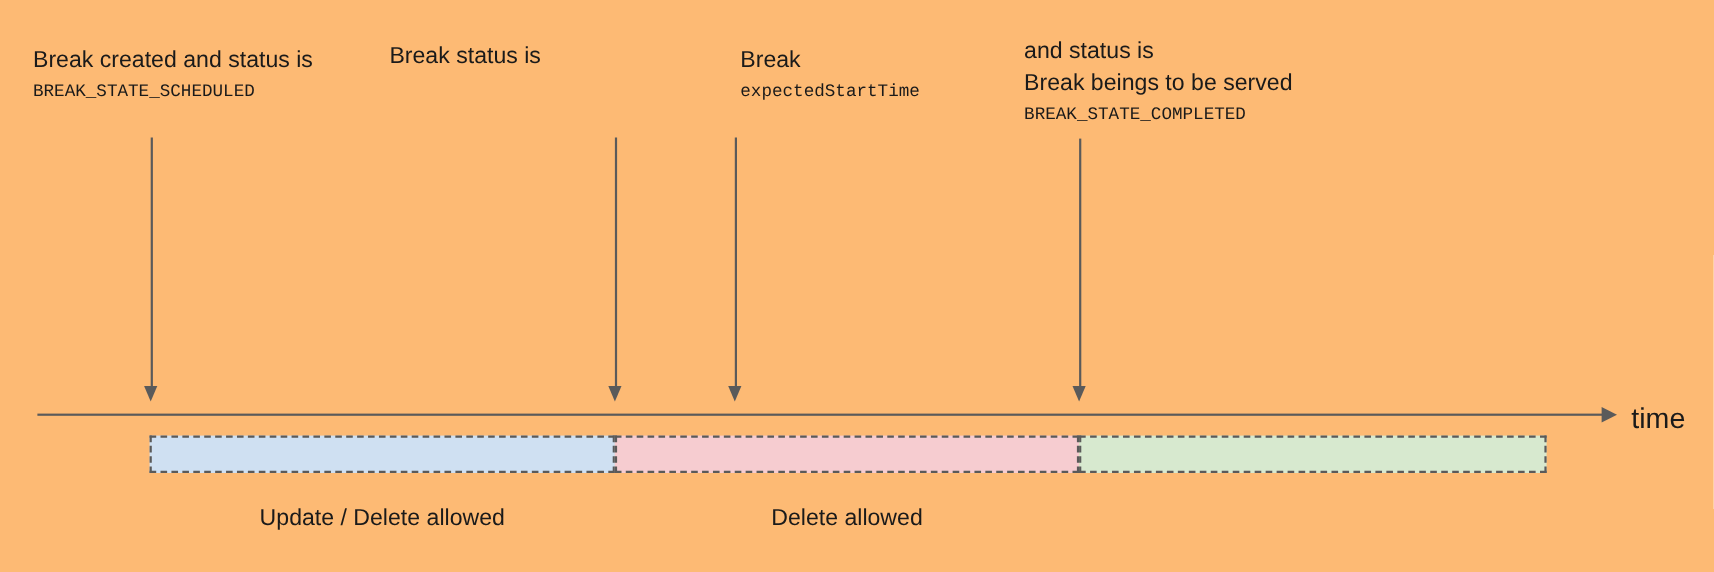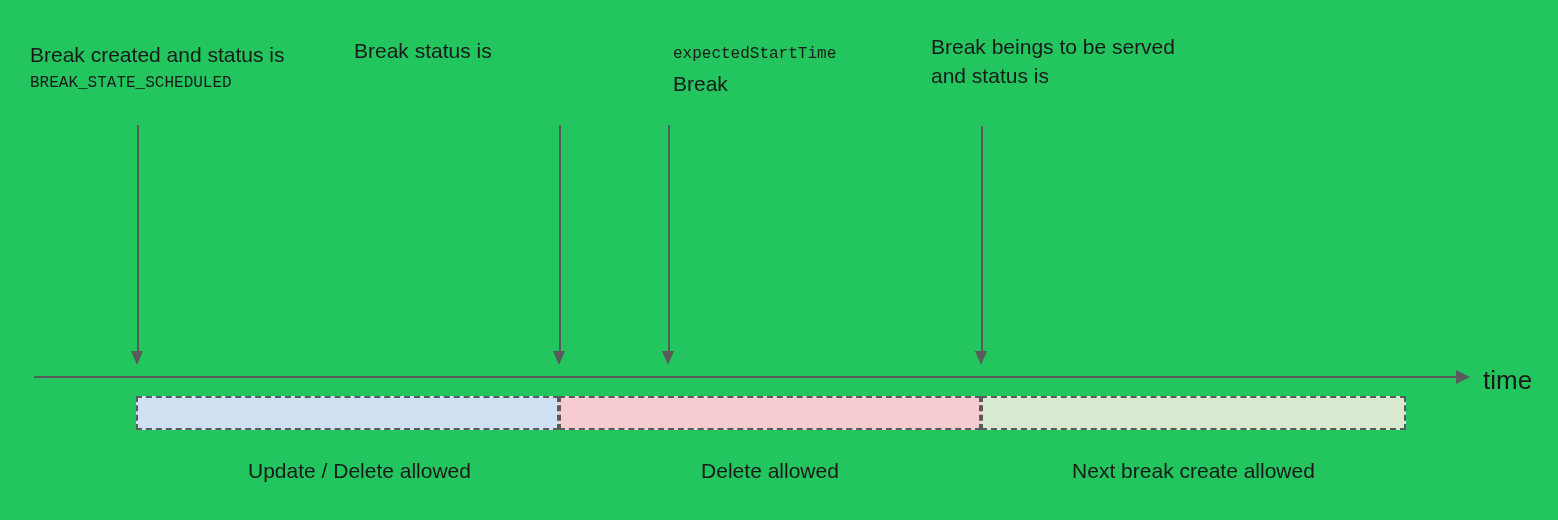--- a/index.html
+++ b/index.html
@@ -5,21 +5,21 @@
 <style>
   html, body {
     margin: 0;
     padding: 0;
     background: #ffffff;
   }
   #canvas {
     position: relative;
     width: 1558px;
     height: 520px;
-    background: #22c55e;
+    background: #fdba74;
     overflow: hidden;
     font-family: "Liberation Sans", sans-serif;
     color: #111111;
   }
 
   
   .annotation {
     position: absolute;
     white-space: nowrap;
     line-height: 29px;
@@ -125,27 +125,28 @@
   <div class="annotation" id="label-scheduled">
     <span class="line">Break created and status is</span>
     <span class="line mono">BREAK_STATE_SCHEDULED</span>
   </div>
 
   <div class="annotation" id="label-decisioned">
     <span class="line">Break status is</span>
   </div>
 
   <div class="annotation" id="label-expected">
+    <span class="line">Break</span>
     <span class="line mono">expectedStartTime</span>
-    <span class="line">Break</span>
   </div>
 
   <div class="annotation" id="label-completed">
+    <span class="line">and status is</span>
     <span class="line">Break beings to be served</span>
-    <span class="line">and status is</span>
+    <span class="line mono">BREAK_STATE_COMPLETED</span>
   </div>
 
   <div class="pointer" style="left:131px; top:125px; height:240px;">
     <span class="shaft"></span>
     <span class="head"></span>
   </div>
 
   <div class="pointer" style="left:553px; top:125px; height:240px;">
     <span class="shaft"></span>
     <span class="head"></span>
@@ -166,19 +167,18 @@
     <span class="head"></span>
   </div>
   <div id="axis-label">time</div>
 
   <div class="phase-bar" id="bar-update-delete" style="left: 136px; width: 423px; background: rgb(207, 224, 242); border-color: rgb(90, 90, 90);"></div>
 
   <div class="phase-bar" id="bar-delete-only" style="left: 559px; width: 422px; background: rgb(246, 204, 208); border-color: rgb(90, 90, 90);"></div>
 
   <div class="phase-bar" id="bar-next-break-create" style="left: 981px; width: 425px; background: rgb(215, 233, 207); border-color: rgb(90, 90, 90);"></div>
 
-  <div class="phase-caption" style="left:148px; width:423px;">Update / Delete allowed</div>
+  <div class="phase-caption" style="left:136px; width:423px;">Update / Delete allowed</div>
 
   <div class="phase-caption" style="left:559px; width:422px;">Delete allowed</div>
 
-  <div class="phase-caption" style="left:981px; width:425px;">Next break create allowed</div>
 
 </div>
 
 </body></html>

